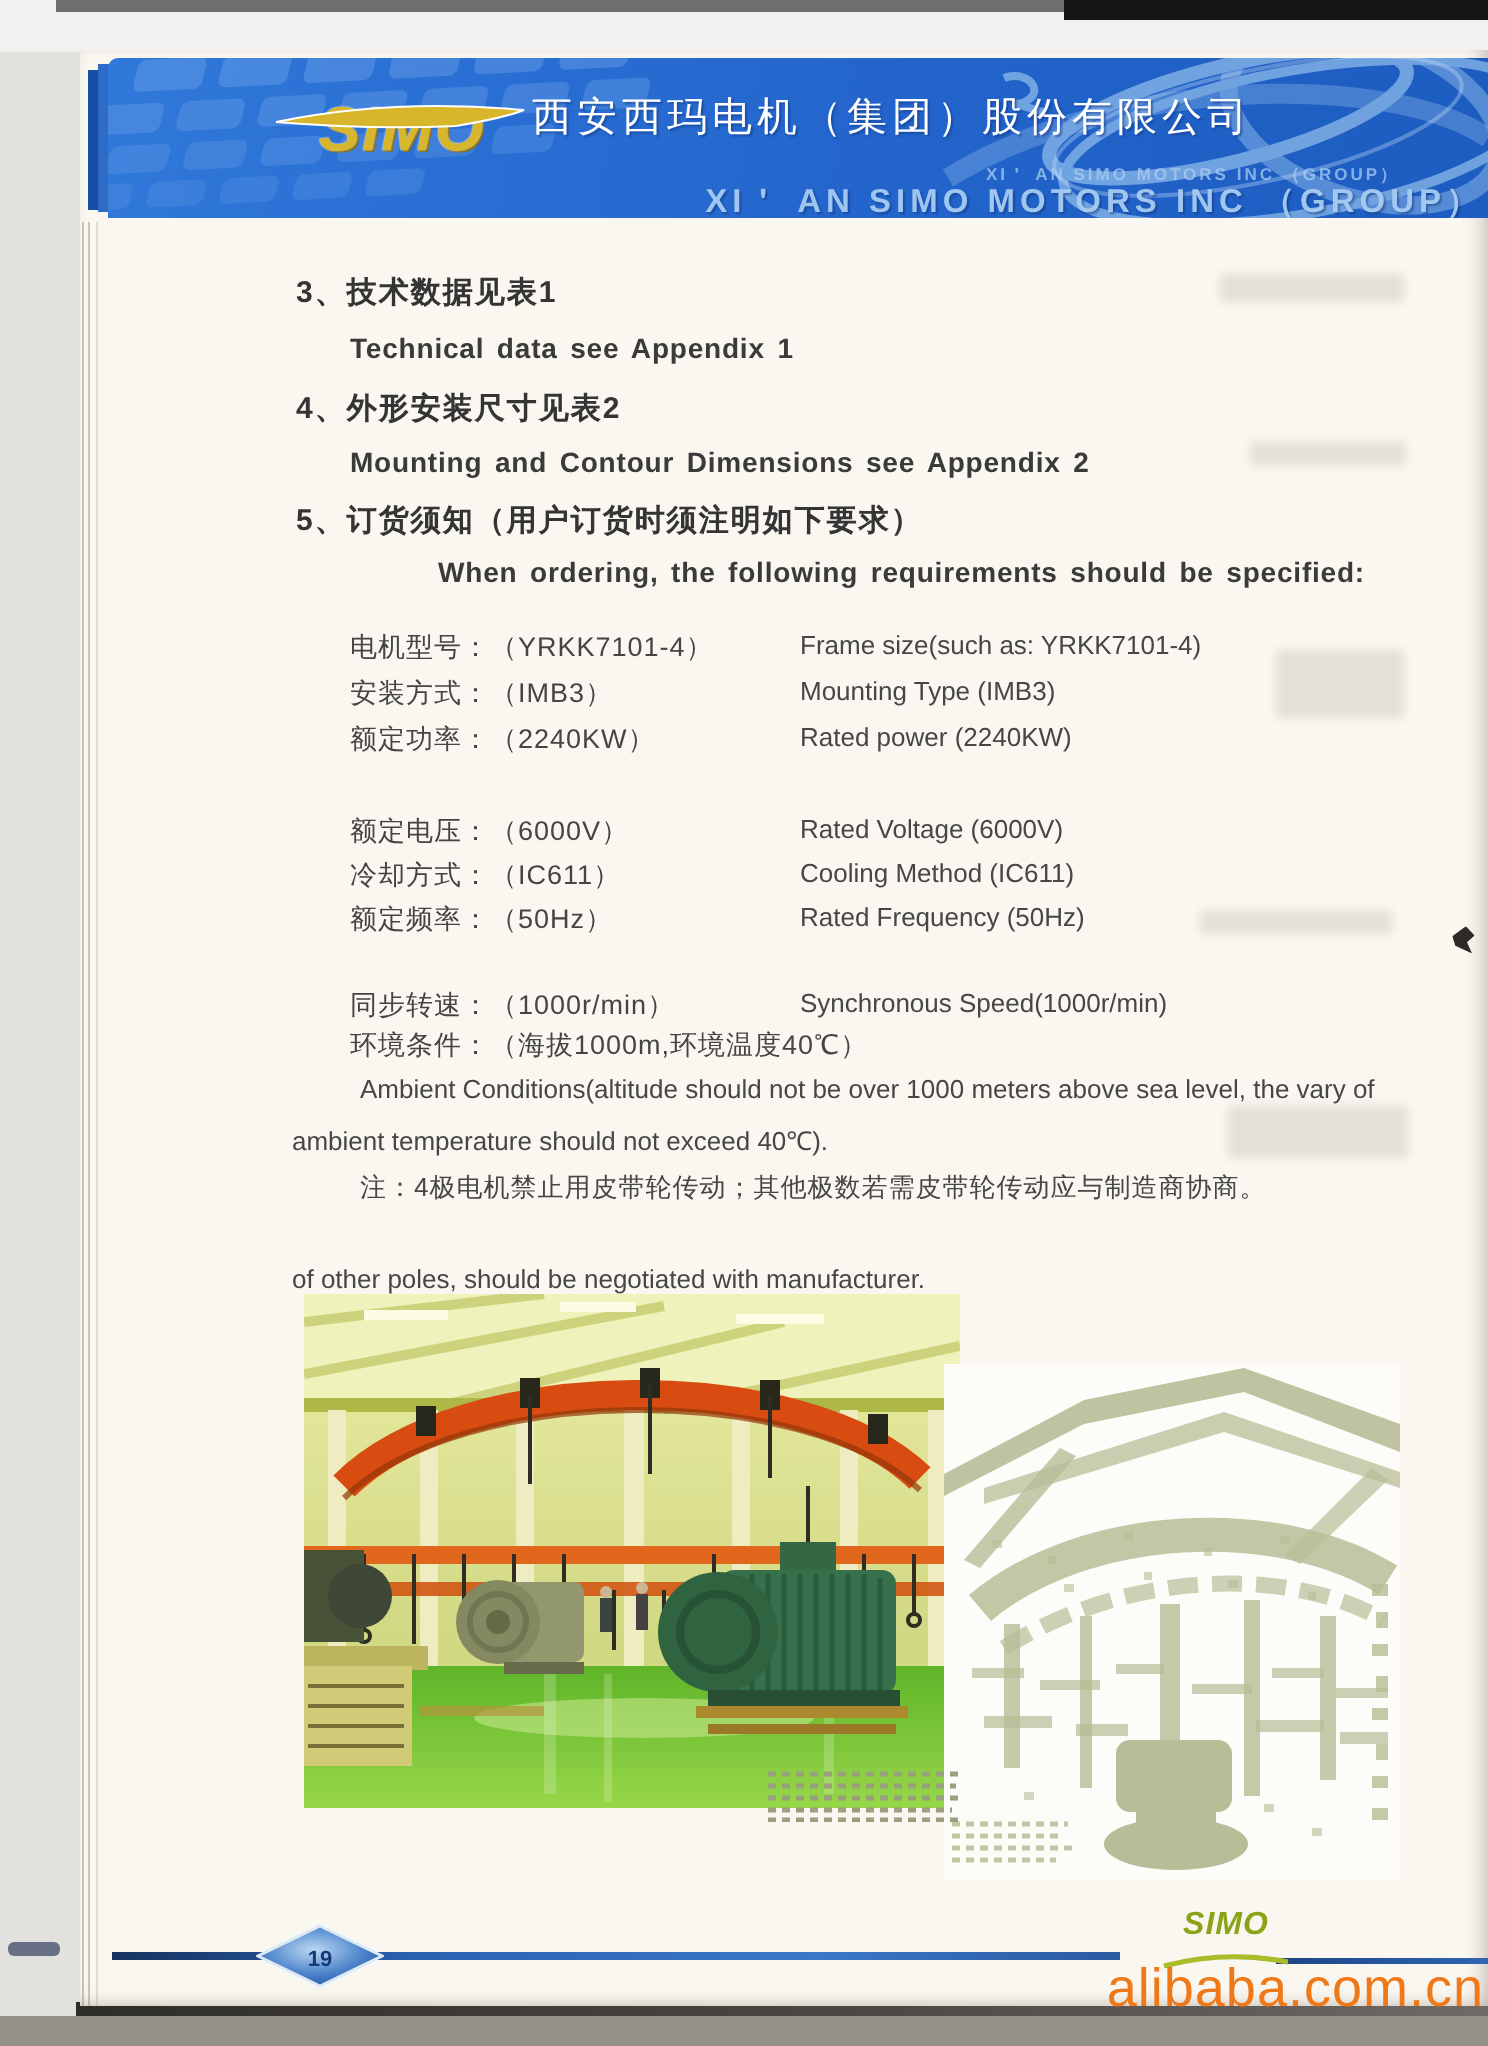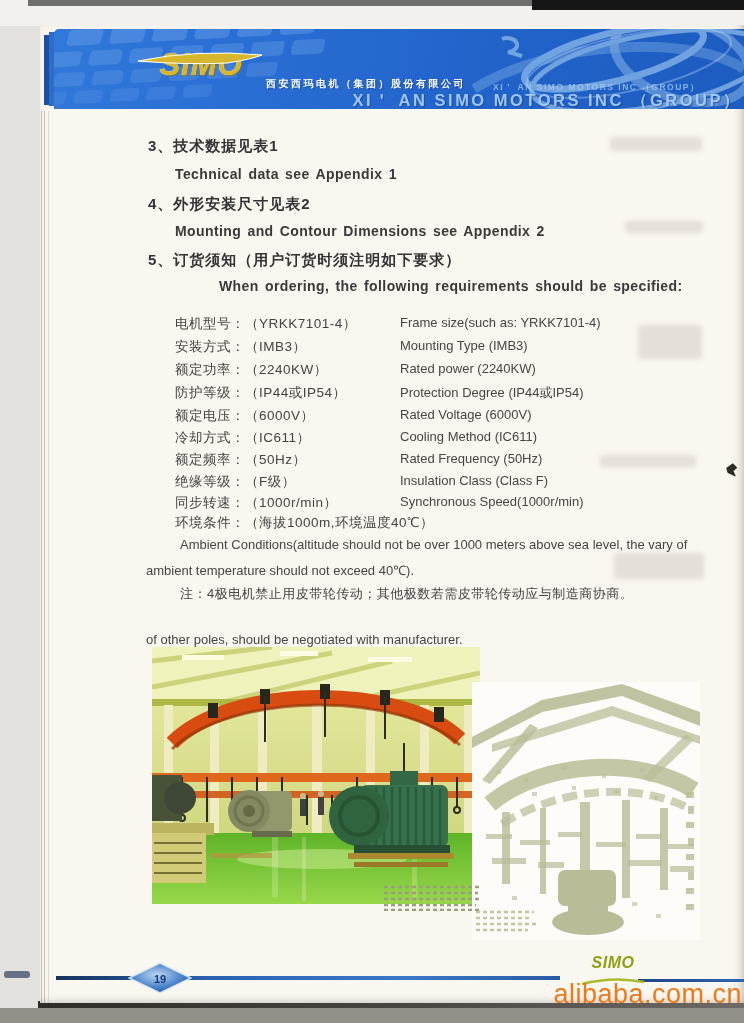--- a/index.html
+++ b/index.html
@@ -27,21 +27,21 @@
   .banner-stack1{left:4px;top:10px;width:12px;height:70px;background:#174ea6;}
   .banner-stack2{left:9px;top:7px;width:12px;height:74px;background:#2f6cc8;}
   .banner{left:14px;top:4px;width:690px;height:80px;overflow:hidden;
     background:linear-gradient(100deg,#3078da 0%,#2365cc 55%,#1d5cc0 100%);
     border-top-left-radius:5px;}
   .banner svg{position:absolute;left:0;top:0;}
   .simo-logo{position:absolute;left:82px;top:18px;width:130px;text-align:center;}
   .simo-logo .txt{font-size:31px;font-weight:800;font-style:italic;letter-spacing:1px;
     color:#d8b62b;text-shadow:0 0 1px #fff,1px 1px 0 #8a6e10;}
   .simo-swoosh{position:absolute;left:-4px;top:26px;}
-  .cn-name{position:absolute;left:212px;top:48px;font-size:10px;font-weight:700;color:#ffffff;
+  .cn-name{position:absolute;left:212px;top:16px;font-size:20px;font-weight:400;color:#ffffff;
     letter-spacing:2.5px;text-shadow:1px 1px 1px rgba(20,60,140,.6);white-space:nowrap;}
   .en-small{position:absolute;right:44px;top:53px;font-size:8.5px;font-weight:700;color:#a9cdf2;
     opacity:.75;letter-spacing:1.5px;white-space:nowrap;}
   .en-big{position:absolute;right:2px;top:61px;font-size:16.5px;font-weight:700;color:#a6ccf2;
     opacity:.95;letter-spacing:2.5px;white-space:nowrap;text-shadow:1px 1px 1px rgba(16,50,120,.5);}
   
   .h-cn{position:absolute;left:108px;font-size:15px;font-weight:700;color:#343434;letter-spacing:1px;white-space:nowrap;}
   .h-en{position:absolute;left:135px;font-size:14px;font-weight:700;color:#3a3a3a;letter-spacing:.4px;word-spacing:2px;white-space:nowrap;}
   .spec-row{position:absolute;left:0;width:704px;height:20px;}
   .spec-cn{position:absolute;left:135px;font-size:13.5px;color:#444;letter-spacing:.5px;white-space:nowrap;}
@@ -156,39 +156,31 @@
     <span class="spec-en">Frame size(such as: YRKK7101-4)</span>
   </div>
   <div class="spec-row" style="top:313px;">
     <span class="spec-cn">安装方式：（IMB3）</span>
     <span class="spec-en">Mounting Type (IMB3)</span>
   </div>
   <div class="spec-row" style="top:336px;">
     <span class="spec-cn">额定功率：（2240KW）</span>
     <span class="spec-en">Rated power (2240KW)</span>
   </div>
-  <div class="spec-row" style="top:359px;">
-    <span class="spec-cn">防护等级：（IP44或IP54）</span>
-    <span class="spec-en">Protection Degree (IP44或IP54)</span>
-  </div>
   <div class="spec-row" style="top:382px;text-align:center;">
     <span class="spec-cn">额定电压：（6000V）</span>
     <span class="spec-en">Rated Voltage (6000V)</span>
   </div>
   <div class="spec-row" style="top:404px;">
     <span class="spec-cn">冷却方式：（IC611）</span>
     <span class="spec-en">Cooling Method (IC611)</span>
   </div>
   <div class="spec-row" style="top:426px;">
     <span class="spec-cn">额定频率：（50Hz）</span>
     <span class="spec-en">Rated Frequency (50Hz)</span>
-  </div>
-  <div class="spec-row" style="top:448px;">
-    <span class="spec-cn">绝缘等级：（F级）</span>
-    <span class="spec-en">Insulation Class (Class F)</span>
   </div>
   <div class="spec-row" style="top:469px;">
     <span class="spec-cn">同步转速：（1000r/min）</span>
     <span class="spec-en">Synchronous Speed(1000r/min)</span>
   </div>
   <div class="spec-row" style="top:489px;">
     <span class="spec-cn">环境条件：（海拔1000m,环境温度40℃）</span>
     <span class="spec-en"></span>
   </div>
 

